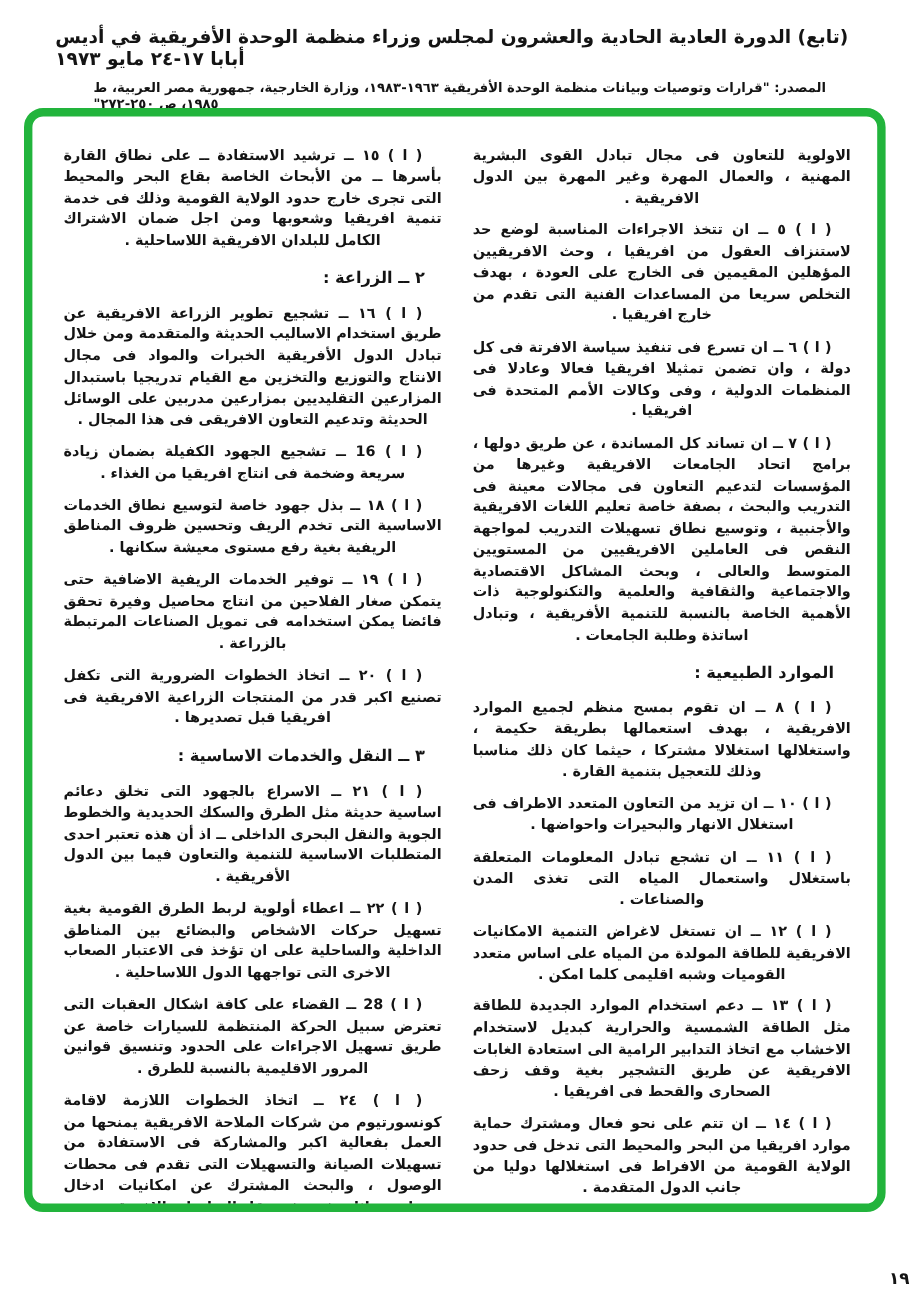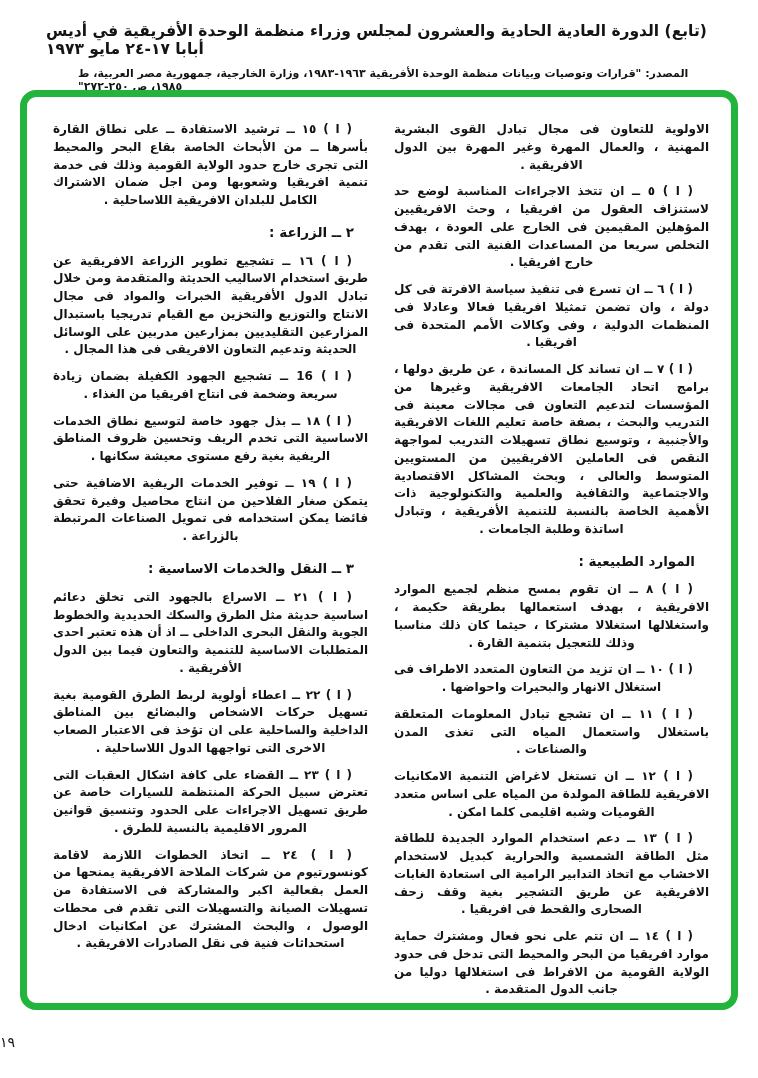--- a/index.html
+++ b/index.html
@@ -69,25 +69,25 @@
   .col p.para.cont { text-indent: 0; }
   .col h3.section-heading {
     font-size: 13.5px;
     font-weight: 700;
     text-align: center;
     text-align-last: right;
     margin: 13px 14px 10px 0;
   }
   .page-number {
     position: absolute;
-    bottom: 28px;
+    bottom: 4px;
     left: 0; right: 0;
-    text-align: left;
+    text-align: right;
     font-size: 14px;
-    font-weight: 400;
+    font-weight: 700;
     direction: rtl;
   }
 </style>
 </head>
 <body>
 
 <div class="page">
 
   <header class="page-header">
     <div class="header-line1">(تابع) الدورة العادية الحادية والعشرون لمجلس وزراء منظمة الوحدة الأفريقية في أديس أبابا ١٧-٢٤ مايو ١٩٧٣</div>
@@ -111,24 +111,25 @@
         <p class="para">( ا ) ١٤ ــ ان تتم على نحو فعال ومشترك حماية موارد افريقيا من البحر والمحيط التى تدخل فى حدود الولاية القومية من الافراط فى استغلالها دوليا من جانب الدول المتقدمة .</p>
       </div>
 
       <div class="col">
         <p class="para">( ا ) ١٥ ــ ترشيد الاستفادة ــ على نطاق القارة بأسرها ــ من الأبحاث الخاصة بقاع البحر والمحيط التى تجرى خارج حدود الولاية القومية وذلك فى خدمة تنمية افريقيا وشعوبها ومن اجل ضمان الاشتراك الكامل للبلدان الافريقية اللاساحلية .</p>
         <h3 class="section-heading">٢ ــ الزراعة :</h3>
         <p class="para">( ا ) ١٦ ــ تشجيع تطوير الزراعة الافريقية عن طريق استخدام الاساليب الحديثة والمتقدمة ومن خلال تبادل الدول الأفريقية الخبرات والمواد فى مجال الانتاج والتوزيع والتخزين مع القيام تدريجيا باستبدال المزارعين التقليديين بمزارعين مدربين على الوسائل الحديثة وتدعيم التعاون الافريقى فى هذا المجال .</p>
         <p class="para">( ا ) 16 ــ تشجيع الجهود الكفيلة بضمان زيادة سريعة وضخمة فى انتاج افريقيا من الغذاء .</p>
         <p class="para">( ا ) ١٨ ــ بذل جهود خاصة لتوسيع نطاق الخدمات الاساسية التى تخدم الريف وتحسين ظروف المناطق الريفية بغية رفع مستوى معيشة سكانها .</p>
         <p class="para">( ا ) ١٩ ــ توفير الخدمات الريفية الاضافية حتى يتمكن صغار الفلاحين من انتاج محاصيل وفيرة تحقق فائضا يمكن استخدامه فى تمويل الصناعات المرتبطة بالزراعة .</p>
+        <p class="para">( ا ) ٢٠ ــ اتخاذ الخطوات الضرورية التى تكفل تصنيع اكبر قدر من المنتجات الزراعية الافريقية فى افريقيا قبل تصديرها .</p>
         <h3 class="section-heading">٣ ــ النقل والخدمات الاساسية :</h3>
         <p class="para">( ا ) ٢١ ــ الاسراع بالجهود التى تخلق دعائم اساسية حديثة مثل الطرق والسكك الحديدية والخطوط الجوية والنقل البحرى الداخلى ــ اذ أن هذه تعتبر احدى المتطلبات الاساسية للتنمية والتعاون فيما بين الدول الأفريقية .</p>
         <p class="para">( ا ) ٢٢ ــ اعطاء أولوية لربط الطرق القومية بغية تسهيل حركات الاشخاص والبضائع بين المناطق الداخلية والساحلية على ان تؤخذ فى الاعتبار الصعاب الاخرى التى تواجهها الدول اللاساحلية .</p>
-        <p class="para">( ا ) ٢٣ ــ القضاء على كافة اشكال العقبات التى تعترض سبيل الحركة المنتظمة للسيارات خاصة عن طريق تسهيل الاجراءات على الحدود وتنسيق قوانين المرور الاقليمية بالنسبة للطرق .</p>
+        <p class="para">( ا ) 28 ــ القضاء على كافة اشكال العقبات التى تعترض سبيل الحركة المنتظمة للسيارات خاصة عن طريق تسهيل الاجراءات على الحدود وتنسيق قوانين المرور الاقليمية بالنسبة للطرق .</p>
         <p class="para">( ا ) ٢٤ ــ اتخاذ الخطوات اللازمة لاقامة كونسورتيوم من شركات الملاحة الافريقية يمنحها من العمل بفعالية اكبر والمشاركة فى الاستفادة من تسهيلات الصيانة والتسهيلات التى تقدم فى محطات الوصول ، والبحث المشترك عن امكانيات ادخال استحداثات فنية فى نقل الصادرات الافريقية .</p>
       </div>
 
     </div>
   </div>
 
   <div class="page-number">١٩</div>
 
 </div>
 

